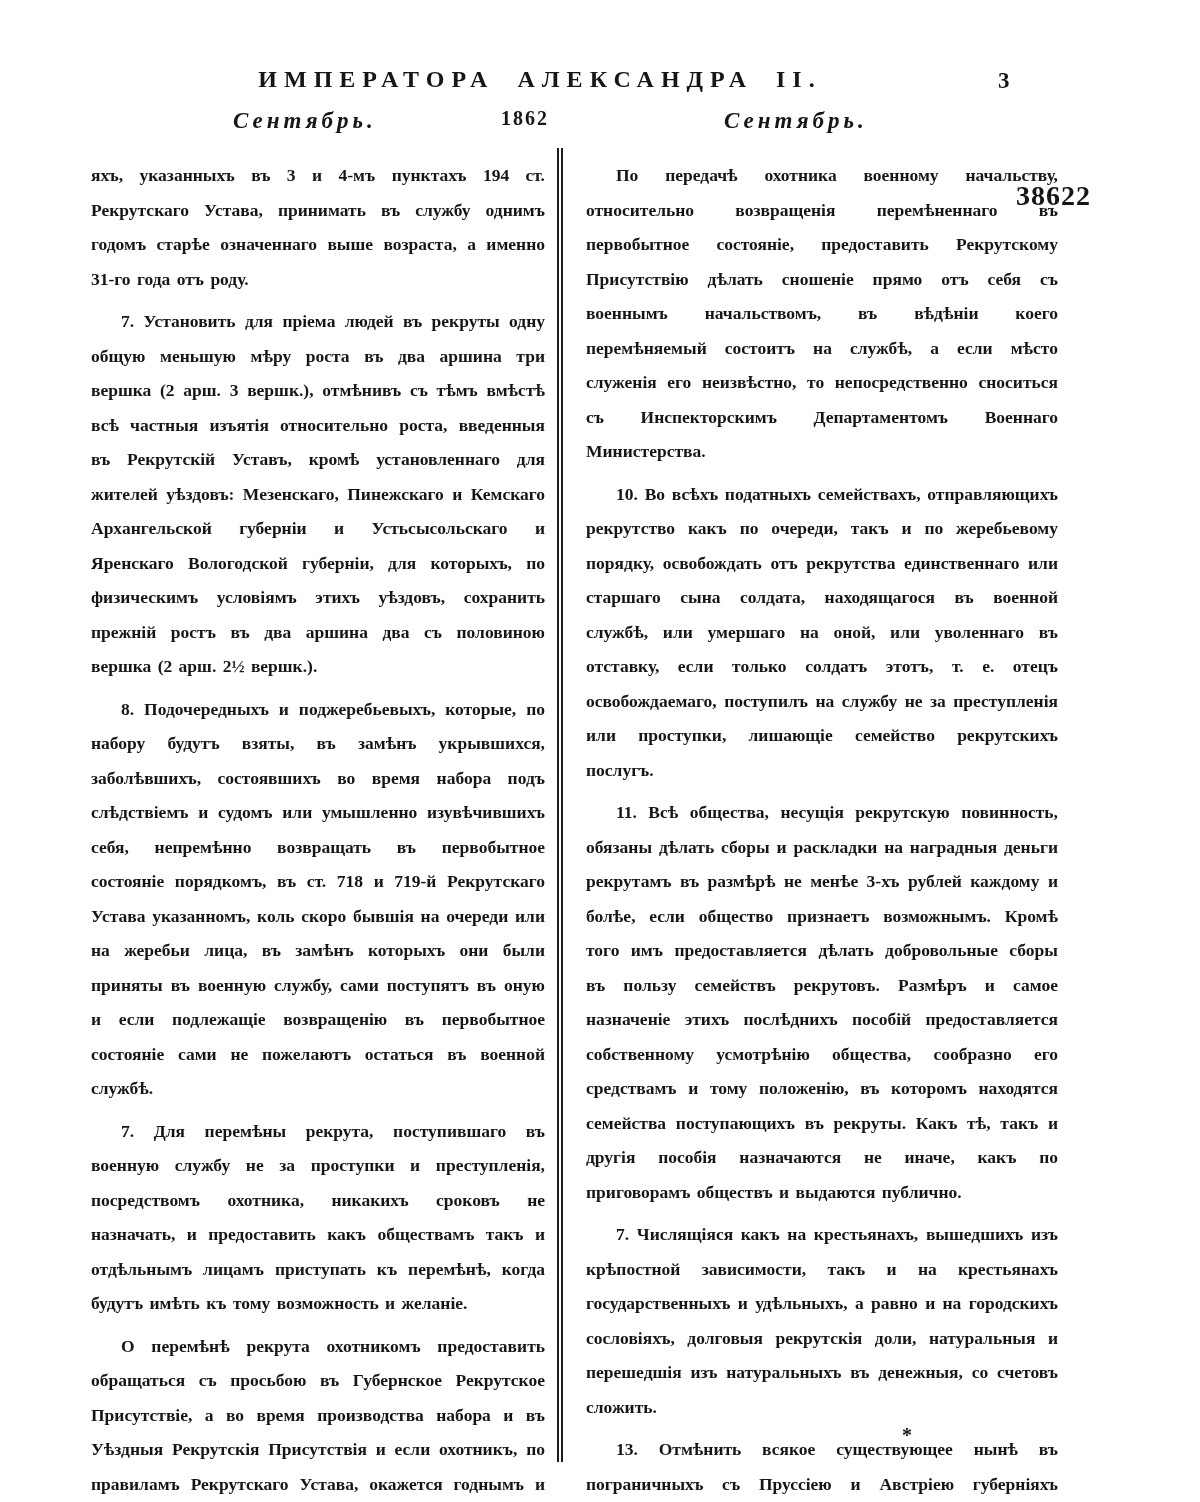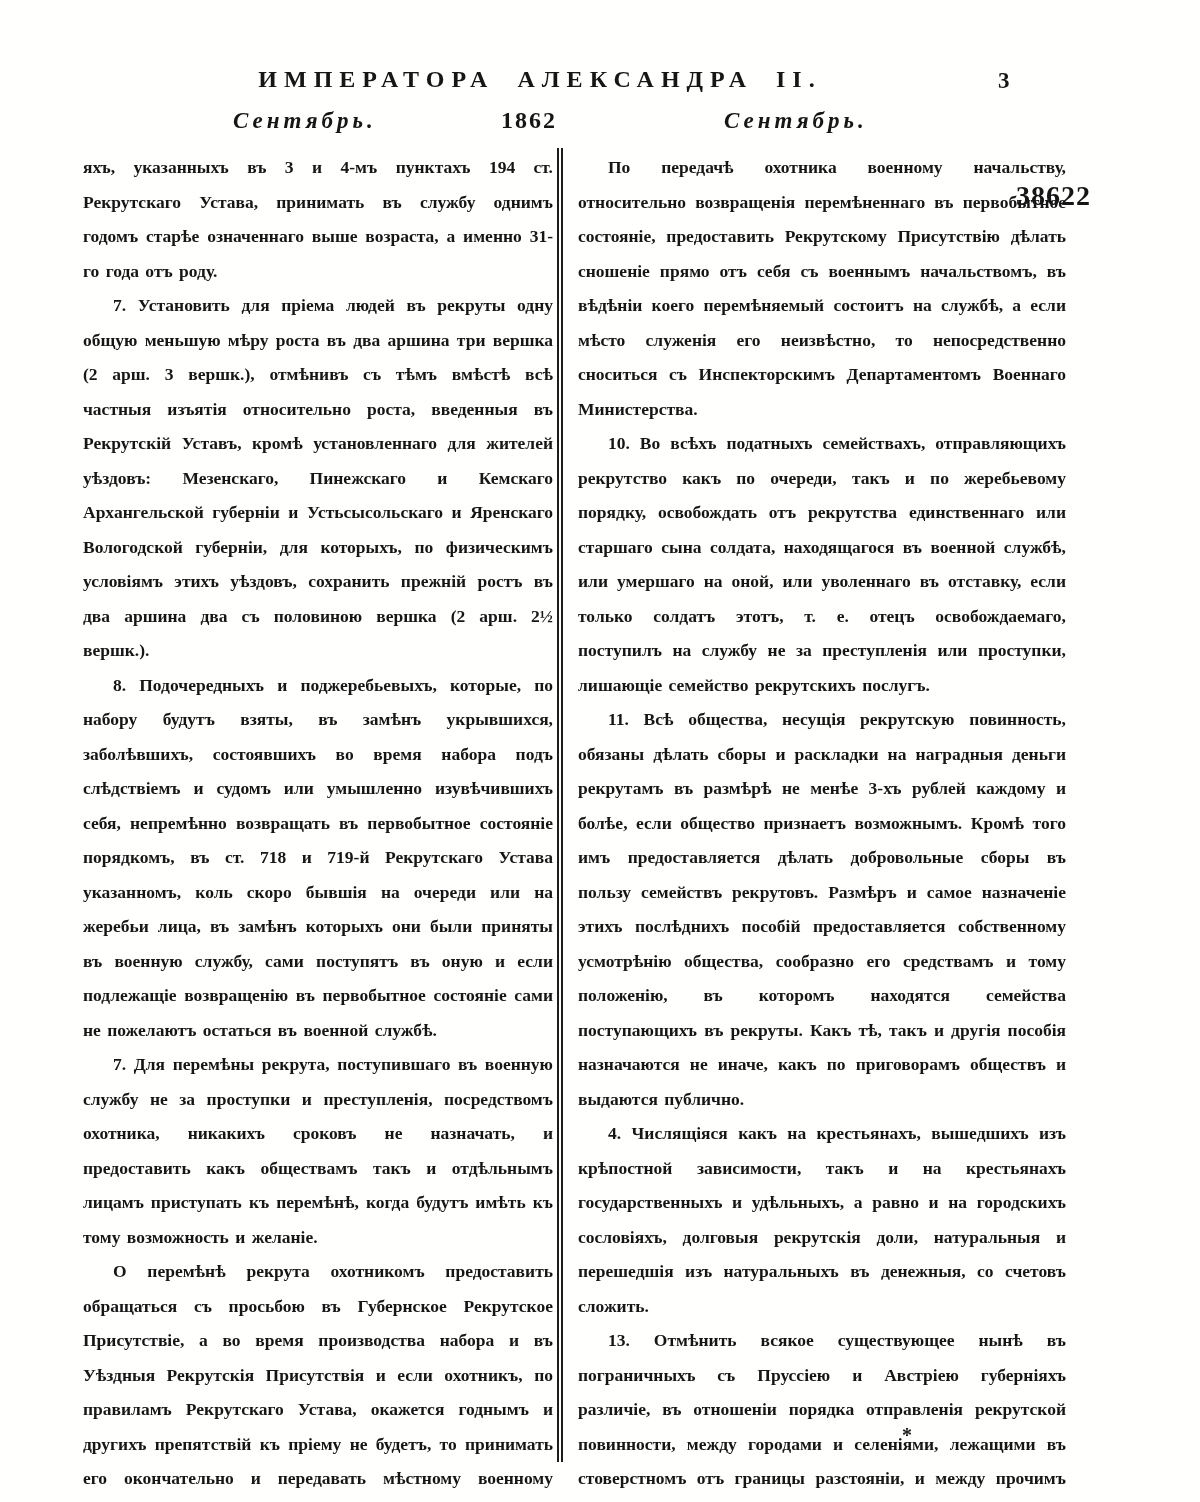--- a/index.html
+++ b/index.html
@@ -36,21 +36,21 @@
     font-weight: bold;
     letter-spacing: 4px;
     white-space: nowrap;
     text-align: right;
   }
   .month.left  { left: 233px; }
   .month.right { left: 724px; }
   .year {
     position: absolute;
     top: 107px; left: 501px;
-    font-size: 24px;
+    font-size: 20px;
     font-weight: bold;
     letter-spacing: 2px;
   }
   .act-number {
     position: absolute;
     top: 138px; left: 1016px;
     font-size: 28px;
     font-weight: bold;
     line-height: 36px;
     letter-spacing: 1px;
@@ -64,21 +64,21 @@
     border-left: 2px solid #1c1c1c;
     border-right: 2px solid #1c1c1c;
   }
   .col {
     position: absolute;
     top: 150px;
   }
   .col.left  { left: 83px;  width: 470px; }
   .col.right { left: 578px; width: 488px; }
   .col p {
-    margin: 0;
+    margin: 8px;
     font-size: 17.5px;
     font-weight: bold;
     line-height: 34.5px;
     text-align: justify;
     text-indent: 30px;
     word-spacing: 2px;
   }
   .col p.cont { text-indent: 0; }
   .footnote-mark {
     position: absolute;
@@ -111,19 +111,19 @@
     <p>7. Установить для пріема людей въ рекруты одну общую меньшую мѣру роста въ два аршина три вершка (2 арш. 3 вершк.), отмѣнивъ съ тѣмъ вмѣстѣ всѣ частныя изъятія относительно роста, введенныя въ Рекрутскій Уставъ, кромѣ установленнаго для жителей уѣздовъ: Мезенскаго, Пинежскаго и Кемскаго Архангельской губерніи и Устьсысольскаго и Яренскаго Вологодской губерніи, для которыхъ, по физическимъ условіямъ этихъ уѣздовъ, сохранить прежній ростъ въ два аршина два съ половиною вершка (2 арш. 2½ вершк.).</p>
     <p>8. Подочередныхъ и поджеребьевыхъ, которые, по набору будутъ взяты, въ замѣнъ укрывшихся, заболѣвшихъ, состоявшихъ во время набора подъ слѣдствіемъ и судомъ или умышленно изувѣчившихъ себя, непремѣнно возвращать въ первобытное состояніе порядкомъ, въ ст. 718 и 719-й Рекрутскаго Устава указанномъ, коль скоро бывшія на очереди или на жеребьи лица, въ замѣнъ которыхъ они были приняты въ военную службу, сами поступятъ въ оную и если подлежащіе возвращенію въ первобытное состояніе сами не пожелаютъ остаться въ военной службѣ.</p>
     <p>7. Для перемѣны рекрута, поступившаго въ военную службу не за проступки и преступленія, посредствомъ охотника, никакихъ сроковъ не назначать, и предоставить какъ обществамъ такъ и отдѣльнымъ лицамъ приступать къ перемѣнѣ, когда будутъ имѣть къ тому возможность и желаніе.</p>
     <p>О перемѣнѣ рекрута охотникомъ предоставить обращаться съ просьбою въ Губернское Рекрутское Присутствіе, а во время производства набора и въ Уѣздныя Рекрутскія Присутствія и если охотникъ, по правиламъ Рекрутскаго Устава, окажется годнымъ и другихъ препятствій къ пріему не будетъ, то принимать его окончательно и передавать мѣстному военному начальству, съ означеніемъ на перемѣну какого именно рекрута онъ принятъ.</p>
   </div>
 
   <div class="col right">
     <p>По передачѣ охотника военному начальству, относительно возвращенія перемѣненнаго въ первобытное состояніе, предоставить Рекрутскому Присутствію дѣлать сношеніе прямо отъ себя съ военнымъ начальствомъ, въ вѣдѣніи коего перемѣняемый состоитъ на службѣ, а если мѣсто служенія его неизвѣстно, то непосредственно сноситься съ Инспекторскимъ Департаментомъ Военнаго Министерства.</p>
     <p>10. Во всѣхъ податныхъ семействахъ, отправляющихъ рекрутство какъ по очереди, такъ и по жеребьевому порядку, освобождать отъ рекрутства единственнаго или старшаго сына солдата, находящагося въ военной службѣ, или умершаго на оной, или уволеннаго въ отставку, если только солдатъ этотъ, т. е. отецъ освобождаемаго, поступилъ на службу не за преступленія или проступки, лишающіе семейство рекрутскихъ послугъ.</p>
     <p>11. Всѣ общества, несущія рекрутскую повинность, обязаны дѣлать сборы и раскладки на наградныя деньги рекрутамъ въ размѣрѣ не менѣе 3-хъ рублей каждому и болѣе, если общество признаетъ возможнымъ. Кромѣ того имъ предоставляется дѣлать добровольные сборы въ пользу семействъ рекрутовъ. Размѣръ и самое назначеніе этихъ послѣднихъ пособій предоставляется собственному усмотрѣнію общества, сообразно его средствамъ и тому положенію, въ которомъ находятся семейства поступающихъ въ рекруты. Какъ тѣ, такъ и другія пособія назначаются не иначе, какъ по приговорамъ обществъ и выдаются публично.</p>
-    <p>4. Числящіяся какъ на крестьянахъ, вышедшихъ изъ крѣпостной зависимости, такъ и на крестьянахъ государственныхъ и удѣльныхъ, а равно и на городскихъ сословіяхъ, долговыя рекрутскія доли, натуральныя и перешедшія изъ натуральныхъ въ денежныя, со счетовъ сложить.</p>
+    <p>7. Числящіяся какъ на крестьянахъ, вышедшихъ изъ крѣпостной зависимости, такъ и на крестьянахъ государственныхъ и удѣльныхъ, а равно и на городскихъ сословіяхъ, долговыя рекрутскія доли, натуральныя и перешедшія изъ натуральныхъ въ денежныя, со счетовъ сложить.</p>
     <p>13. Отмѣнить всякое существующее нынѣ въ пограничныхъ съ Пруссіею и Австріею губерніяхъ различіе, въ отношеніи порядка отправленія рекрутской повинности, между городами и селеніями, лежащими въ стоверстномъ отъ границы разстояніи, и между прочимъ населе-</p>
   </div>
 
   <div class="footnote-mark">*</div>
 
 </div>
 
 </body></html>

